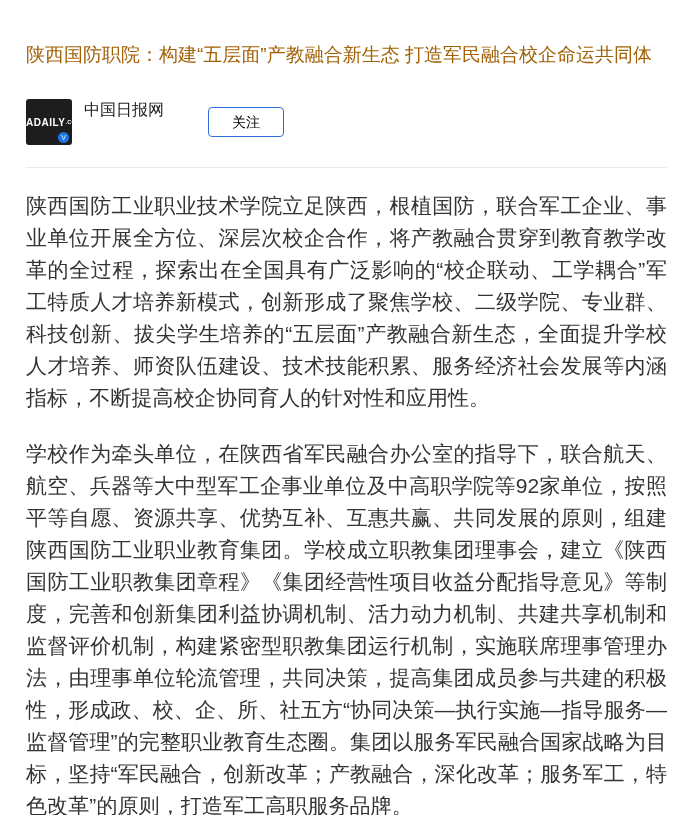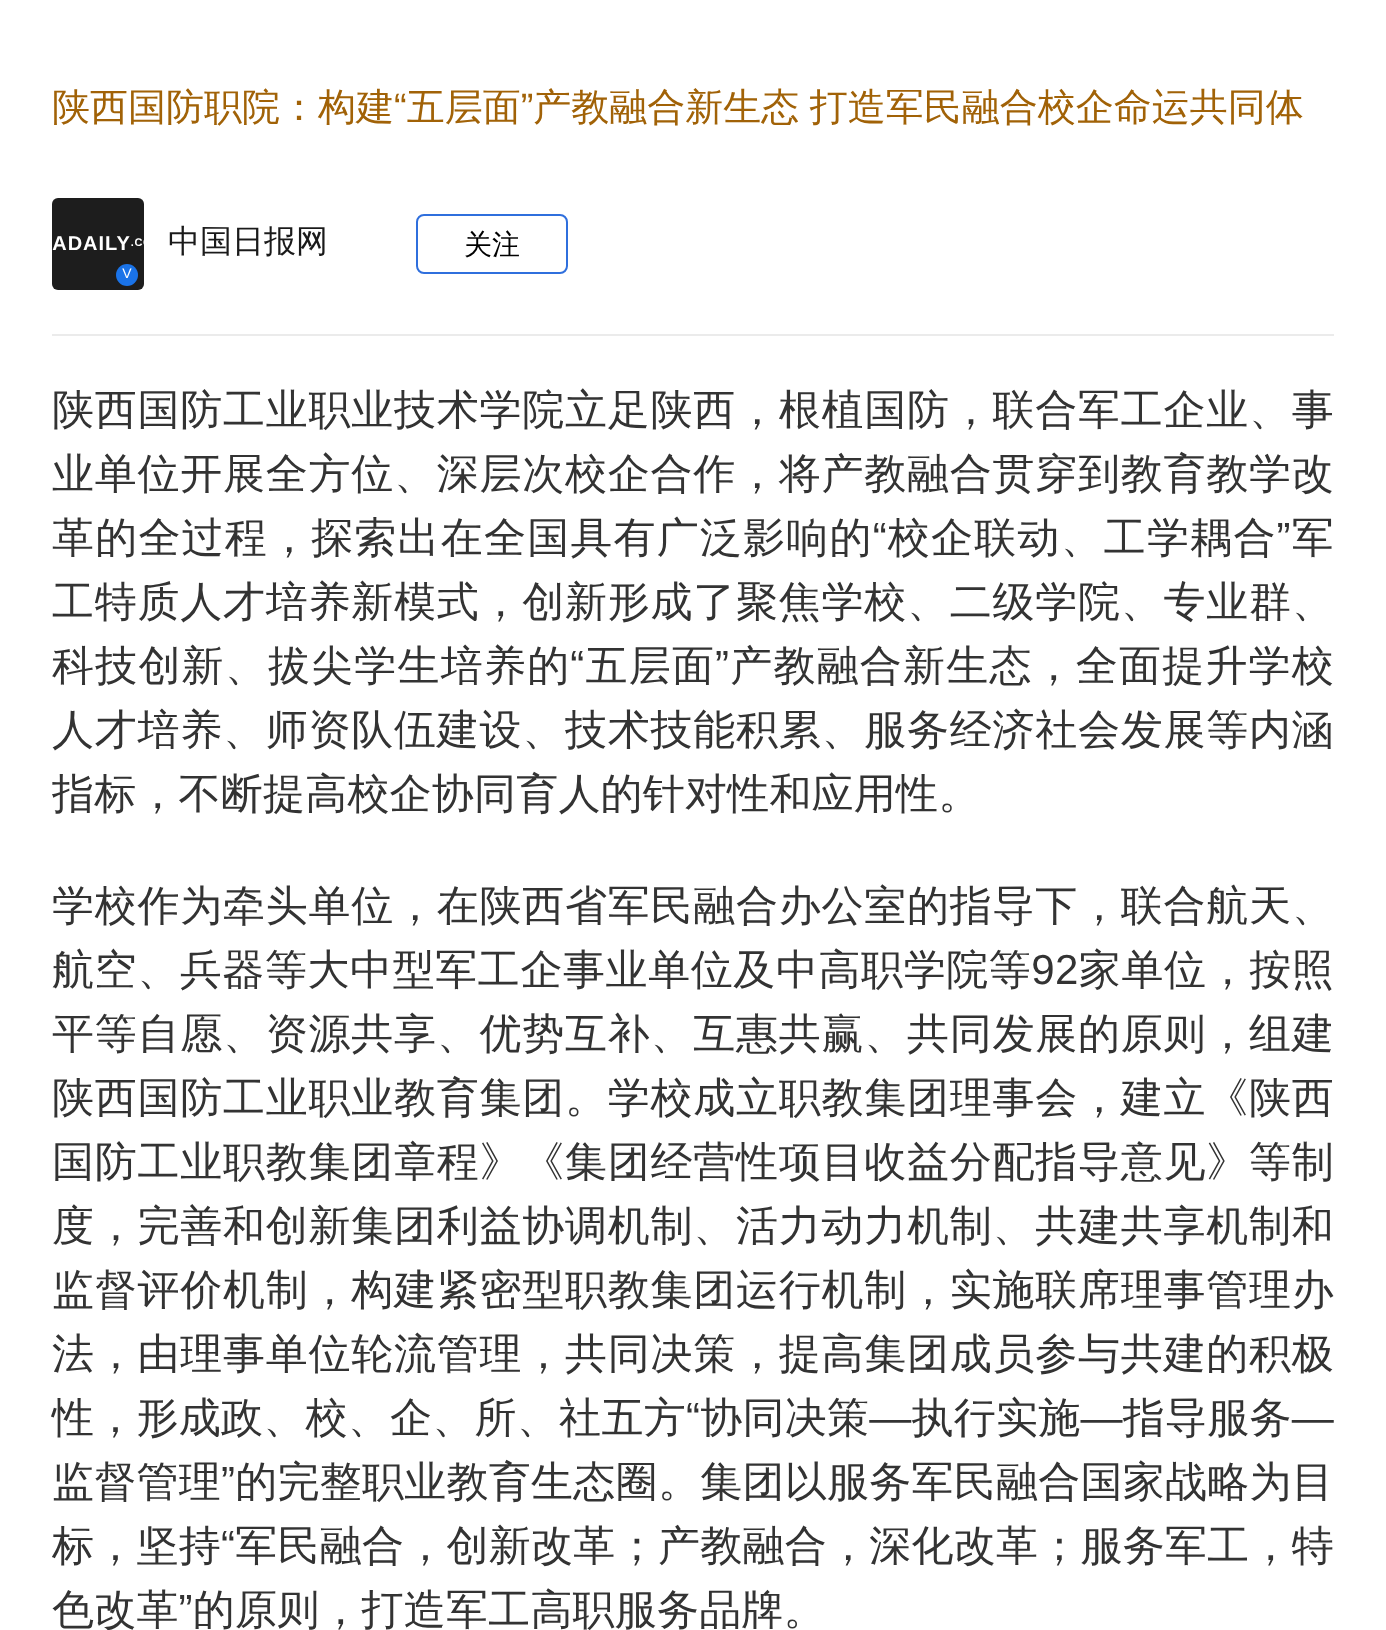--- a/index.html
+++ b/index.html
@@ -79,21 +79,20 @@
     border-radius: 50%;
     background: #1a73e8;
     color: #ffffff;
     font-size: 7px;
     line-height: 11px;
     text-align: center;
   }
   .meta-text {
     margin-left: 12px;
     display: flex;
-    flex-direction: column;
     justify-content: center;
     height: 46px;
   }
   .source-name {
     font-size: 16px;
     color: #1a1a1a;
     font-weight: normal;
     line-height: 22px;
   }
   .sub-line {

